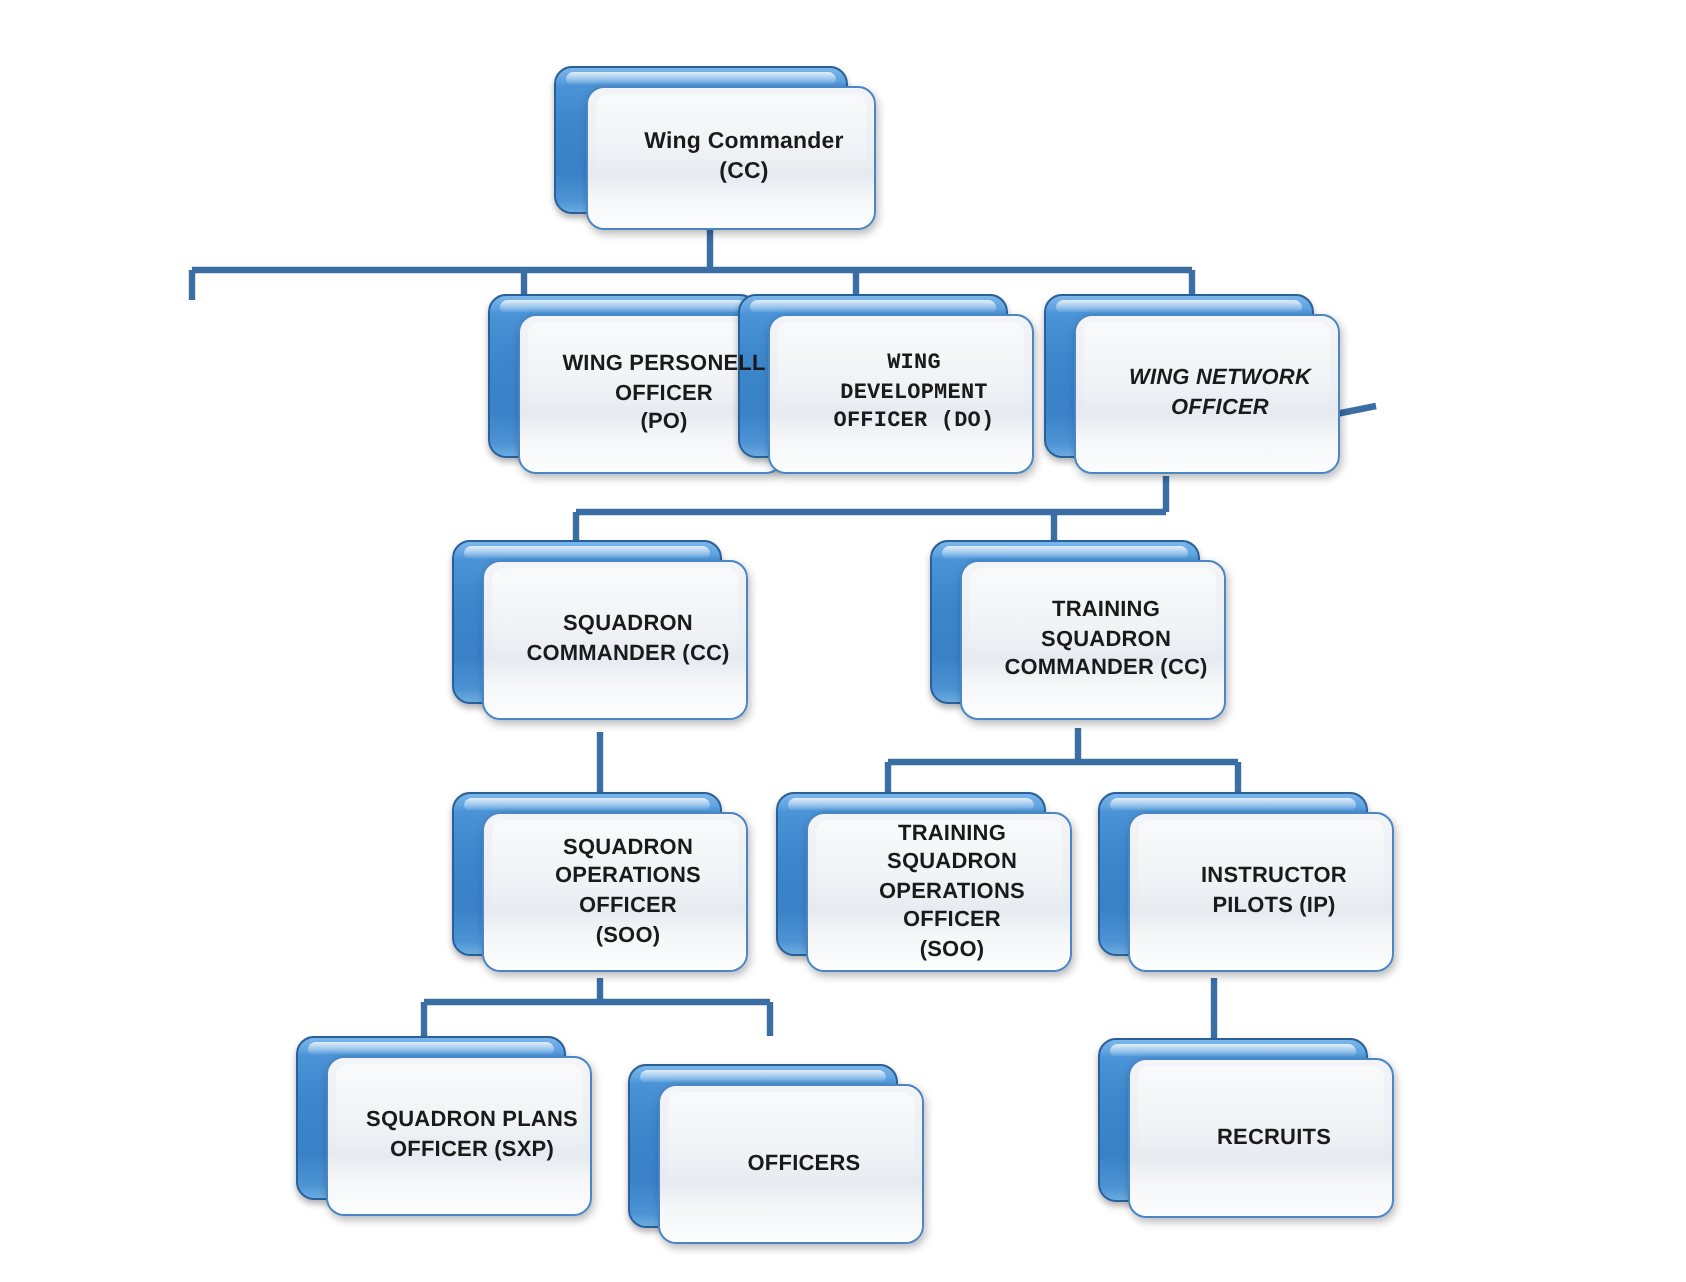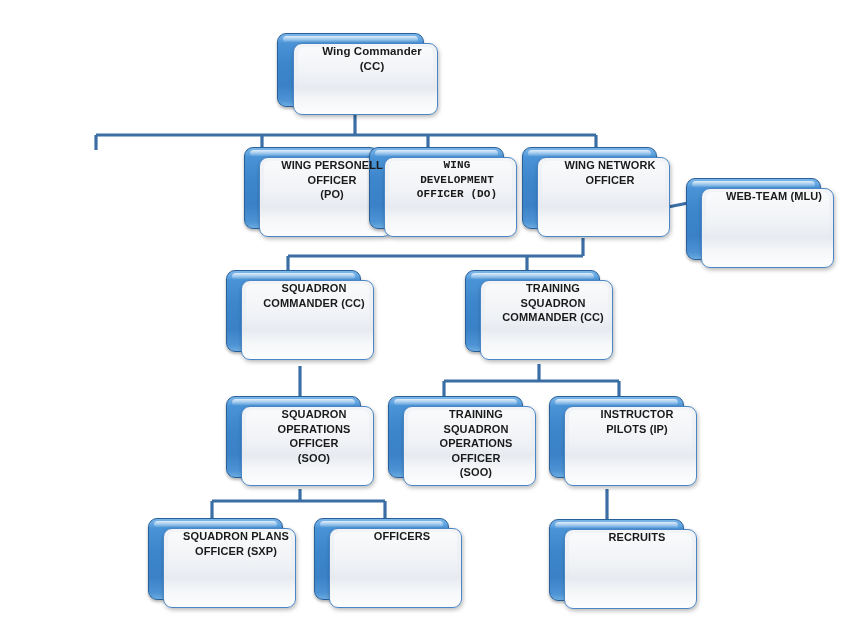--- a/index.html
+++ b/index.html
@@ -69,21 +69,21 @@
     border: 1px solid #4a86c5;
     background:
       linear-gradient(to bottom,
         #f2f4f7 0%,
         #eceff3 45%,
         #e6eaf0 62%,
         #f4f6f8 78%,
         #fcfdfe 100%);
     box-shadow: 1px 2px 4px rgba(0,0,0,0.28);
     display: flex;
-    align-items: flex-start;
+    align-items: center;
     justify-content: center;
     box-sizing: border-box;
     padding-left: 13px;
   }
   
   .node .card-front::after {
     content: "";
     position: absolute;
     left: 4px;
     right: 4px;
@@ -170,34 +170,28 @@
   </div>
 
   <div class="node upper" style="left:369px; top:147px; width:133px; height:80px;">
     <div class="card-back"></div>
     <div class="card-front" style="left:15px; top:10px; width:133px; height:80px;font-family:Liberation Mono, monospace;">
       <span class="label">WING DEVELOPMENT
 OFFICER (DO)</span>
     </div>
   </div>
 
-  <div class="node upper" style="left:522px; top:147px; width:133px; height:80px;">
+  <div class="node upper" style="left:522px; top:147px; width:133px; height:80px;font-style:italic;">
     <div class="card-back"></div>
     <div class="card-front" style="left:15px; top:10px; width:133px; height:80px;">
       <span class="label">WING NETWORK
 OFFICER</span>
     </div>
   </div>
 
-  <div class="node upper" style="left:686px; top:178px; width:133px; height:80px;">
-    <div class="card-back"></div>
-    <div class="card-front" style="left:15px; top:10px; width:133px; height:80px;">
-      <span class="label">WEB-TEAM (MLU)</span>
-    </div>
-  </div>
 
   <div class="node upper" style="left:226px; top:270px; width:133px; height:80px;">
     <div class="card-back"></div>
     <div class="card-front" style="left:15px; top:10px; width:133px; height:80px;">
       <span class="label">SQUADRON
 COMMANDER (CC)</span>
     </div>
   </div>
 
   <div class="node upper" style="left:465px; top:270px; width:133px; height:80px;">
@@ -234,21 +228,21 @@
   </div>
 
   <div class="node upper" style="left:148px; top:518px; width:133px; height:80px;">
     <div class="card-back"></div>
     <div class="card-front" style="left:15px; top:10px; width:133px; height:80px;">
       <span class="label">SQUADRON PLANS
 OFFICER (SXP)</span>
     </div>
   </div>
 
-  <div class="node upper" style="left:314px; top:518px; width:133px; height:80px;">
+  <div class="node upper" style="left:314px; top:532px; width:133px; height:80px;">
     <div class="card-back"></div>
     <div class="card-front" style="left:15px; top:10px; width:133px; height:80px;">
       <span class="label">OFFICERS</span>
     </div>
   </div>
 
   <div class="node upper" style="left:549px; top:519px; width:133px; height:80px;">
     <div class="card-back"></div>
     <div class="card-front" style="left:15px; top:10px; width:133px; height:80px;">
       <span class="label">RECRUITS</span>

